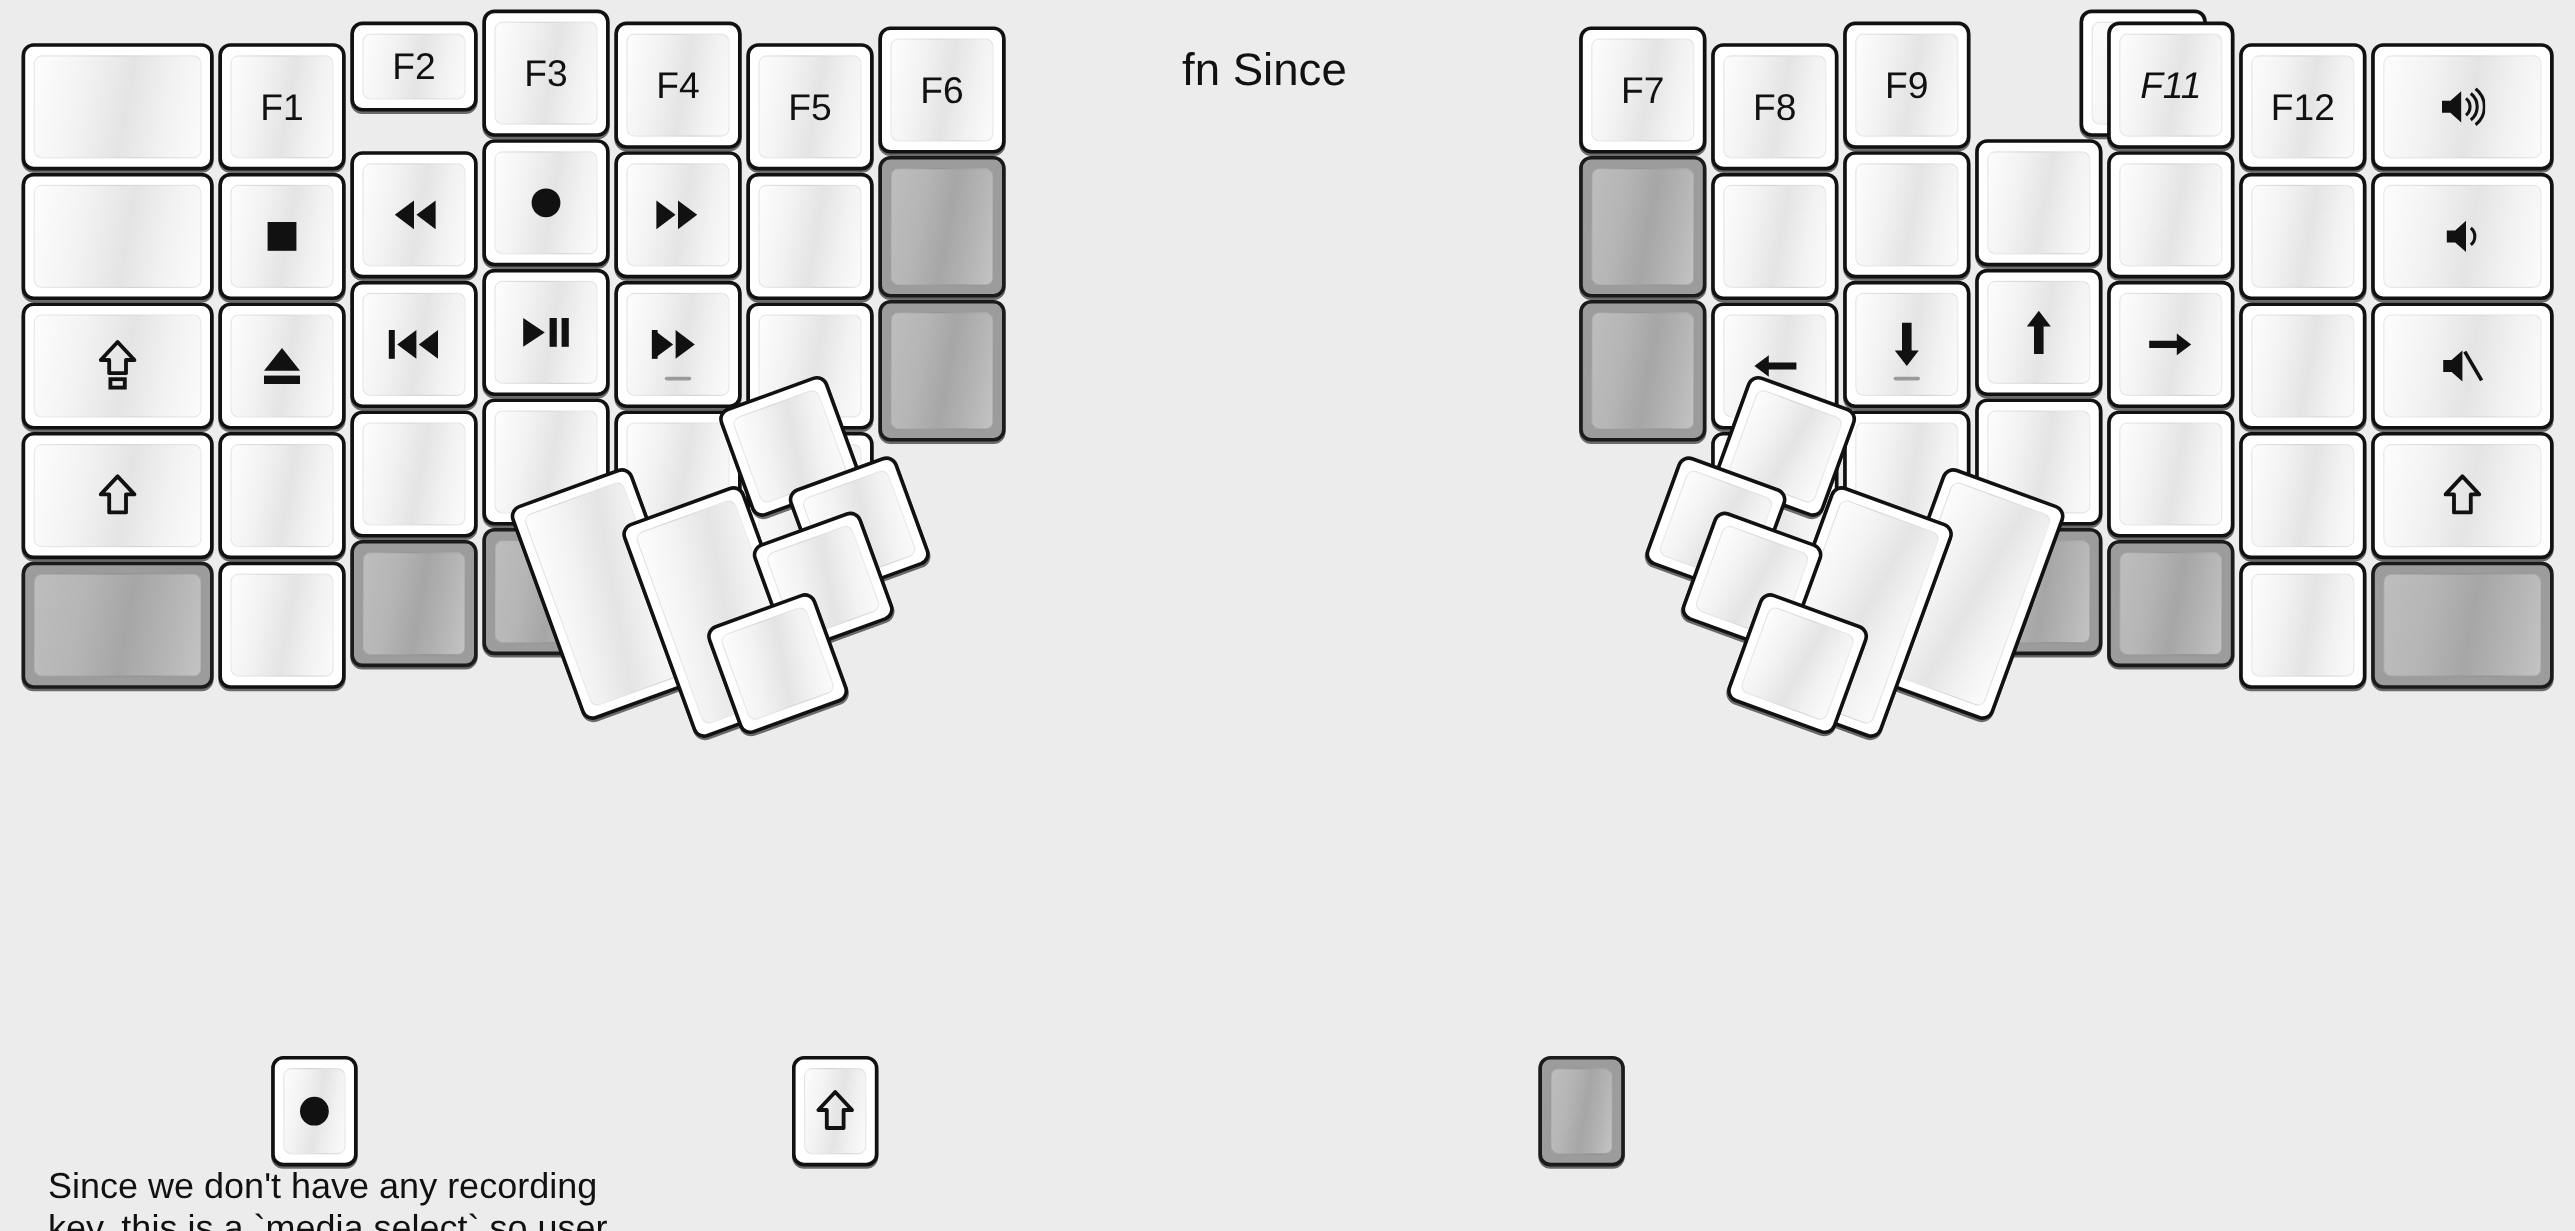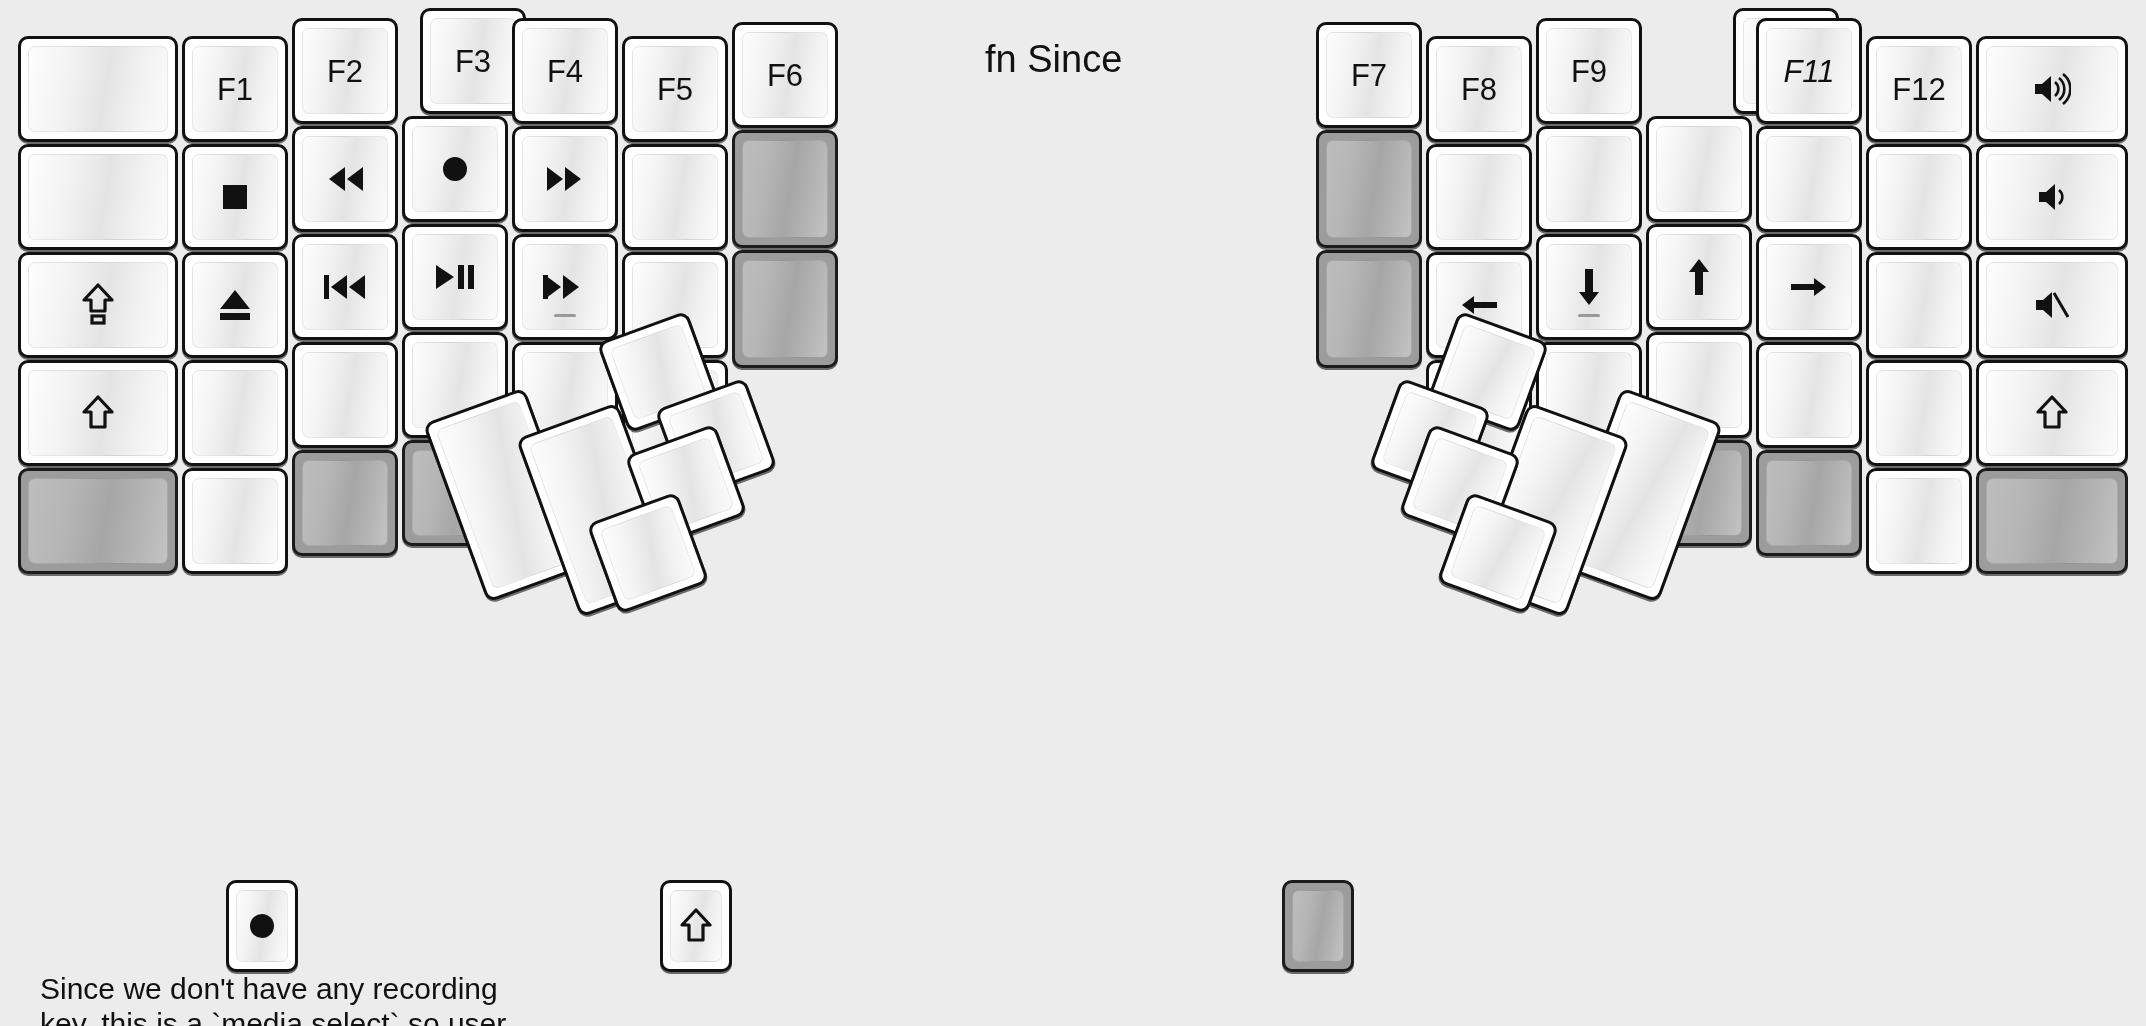--- a/index.html
+++ b/index.html
@@ -130,21 +130,21 @@
             </svg>
           </span>
         </div>
       </div>
       <div class="key" style="left: 182px; top: 360px; width: 106px; height: 106px;">
         <div class="cap"></div>
       </div>
       <div class="key" style="left: 182px; top: 468px; width: 106px; height: 106px;">
         <div class="cap"></div>
       </div>
-      <div class="key" style="left: 292px; top: 18px; width: 106px; height: 106px;">
+      <div class="key" style="left: 292px; top: 18px; width: 106px; height: 75px;">
         <div class="cap">
           <span class="legend">F2</span>
         </div>
       </div>
       <div class="key" style="left: 292px; top: 126px; width: 106px; height: 106px;">
         <div class="cap">
           <span class="glyph">
             <svg width="40" height="28" viewBox="0 0 40 28" fill="#111">
               <polygon points="20,2 20,26 4,14"></polygon>
               <polygon points="38,2 38,26 22,14"></polygon>
@@ -162,21 +162,21 @@
             </svg>
           </span>
         </div>
       </div>
       <div class="key" style="left: 292px; top: 342px; width: 106px; height: 106px;">
         <div class="cap"></div>
       </div>
       <div class="key trans" style="left: 292px; top: 450px; width: 106px; height: 106px;">
         <div class="cap"></div>
       </div>
-      <div class="key" style="left: 402px; top: 8px; width: 106px; height: 106px; margin-left: 18px;">
+      <div class="key" style="left: 402px; top: 8px; width: 106px; height: 106px;">
         <div class="cap">
           <span class="legend">F3</span>
         </div>
       </div>
       <div class="key" style="left: 402px; top: 116px; width: 106px; height: 106px;">
         <div class="cap">
           <span class="glyph">
             <svg width="32" height="32" viewBox="0 0 32 32" fill="#111">
               <circle cx="16" cy="16" r="12"></circle>
             </svg>

